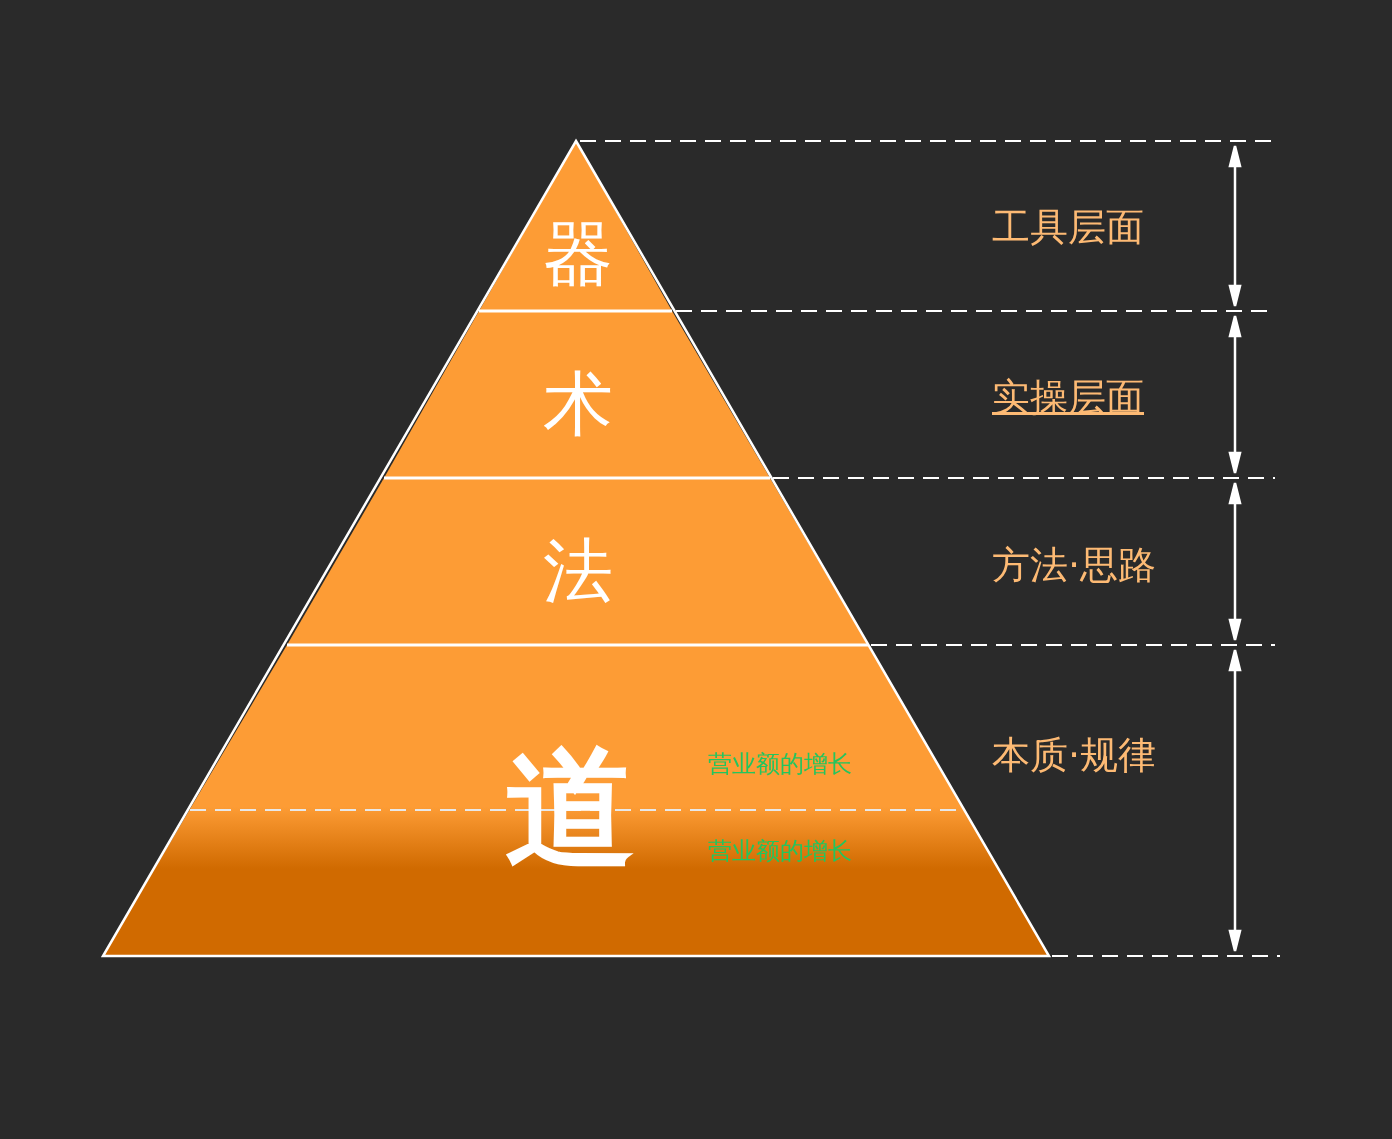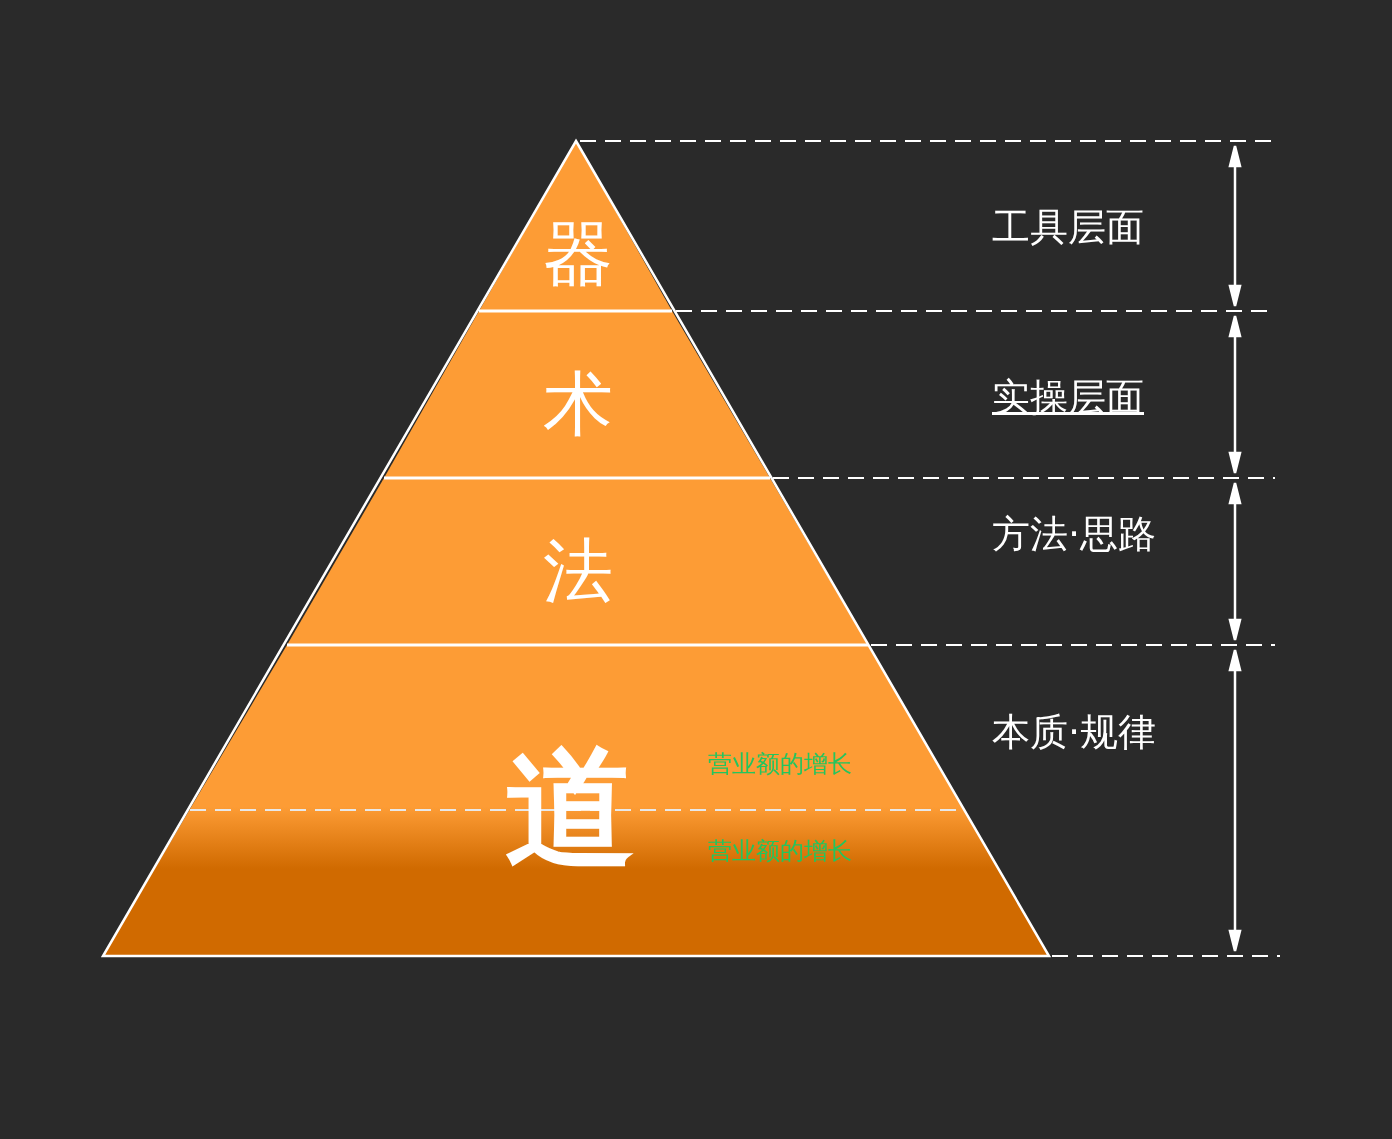--- a/index.html
+++ b/index.html
@@ -1,18 +1,18 @@
 <!DOCTYPE html>
 <html><head>
 <meta charset="utf-8">
 <style>
   html,body{margin:0;padding:0;background:#2a2a2a;}
   body{width:1392px;height:1139px;position:relative;overflow:hidden;font-family:"DejaVu Sans",sans-serif;}
   svg{position:absolute;left:0;top:0;}
-  .lbl{position:absolute;color:#ffffff;font-size:38px;white-space:nowrap;}
+  .lbl{position:absolute;color:#fdba74;font-size:38px;white-space:nowrap;}
   .big{position:absolute;color:#fff;font-size:70px;transform:translateX(-50%);white-space:nowrap;}
   .dao{position:absolute;color:#fff;font-size:130px;font-weight:bold;white-space:nowrap;}
   .sub{position:absolute;color:#22c55e;font-size:24px;white-space:nowrap;}
 </style>
 </head>
 <body>
 
 <svg width="1392" height="1139">
   <defs>
     <linearGradient id="g" x1="0" y1="0" x2="0" y2="1">
@@ -60,14 +60,14 @@
 
 <div class="big" style="left:578px;top:208px;">器</div>
 <div class="big" style="left:578px;top:358px;">术</div>
 <div class="big" style="left:578px;top:525px;">法</div>
 <div class="dao" style="left:505px;top:722px;">道</div>
 <div class="sub" style="left:708px;top:748px;">营业额的增长</div>
 <div class="sub" style="left:708px;top:835px;">营业额的增长</div>
 
 <div class="lbl" style="left:992px;top:202px;">工具层面</div>
 <div class="lbl" style="left:992px;top:372px;text-decoration:underline;">实操层面</div>
-<div class="lbl" style="left:992px;top:509px;">方法·思路</div>
-<div class="lbl" style="left:992px;top:707px;">本质·规律</div>
+<div class="lbl" style="left:992px;top:540px;">方法·思路</div>
+<div class="lbl" style="left:992px;top:730px;">本质·规律</div>
 
 </body></html>

